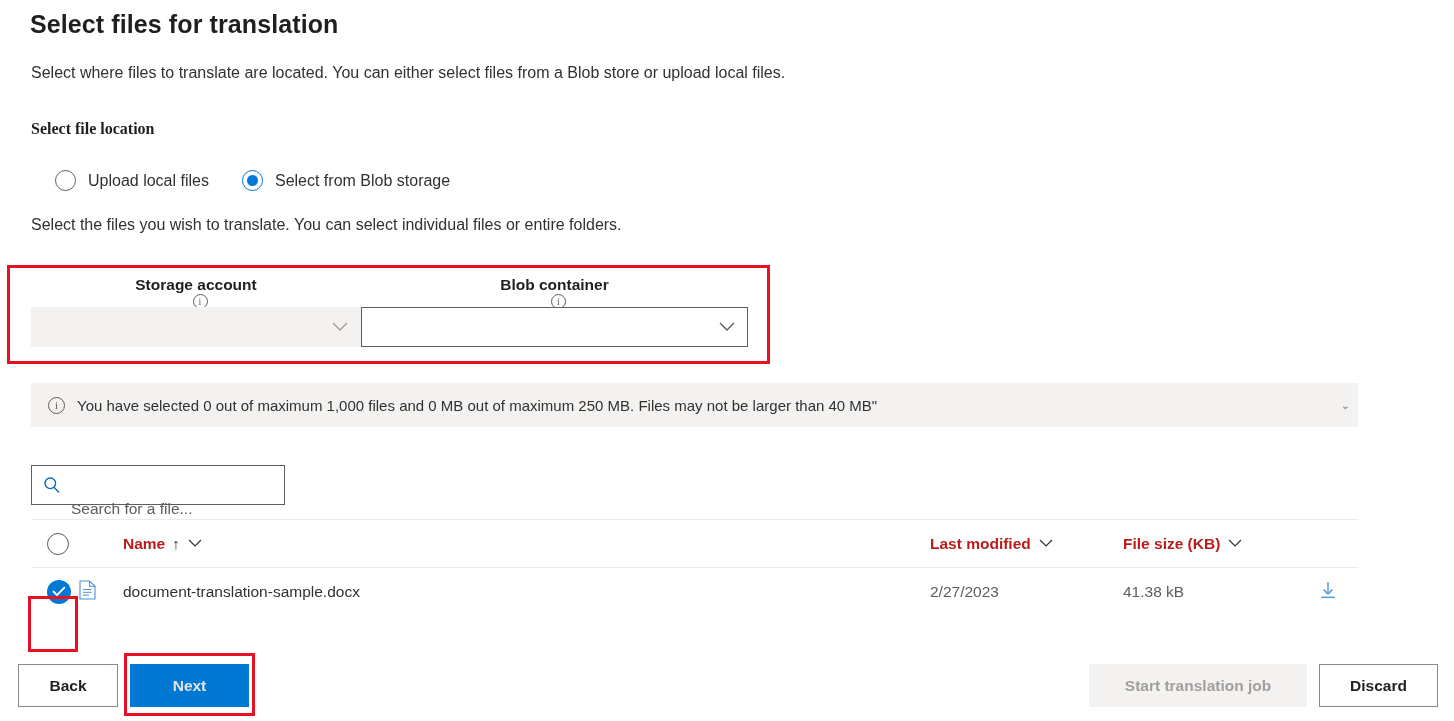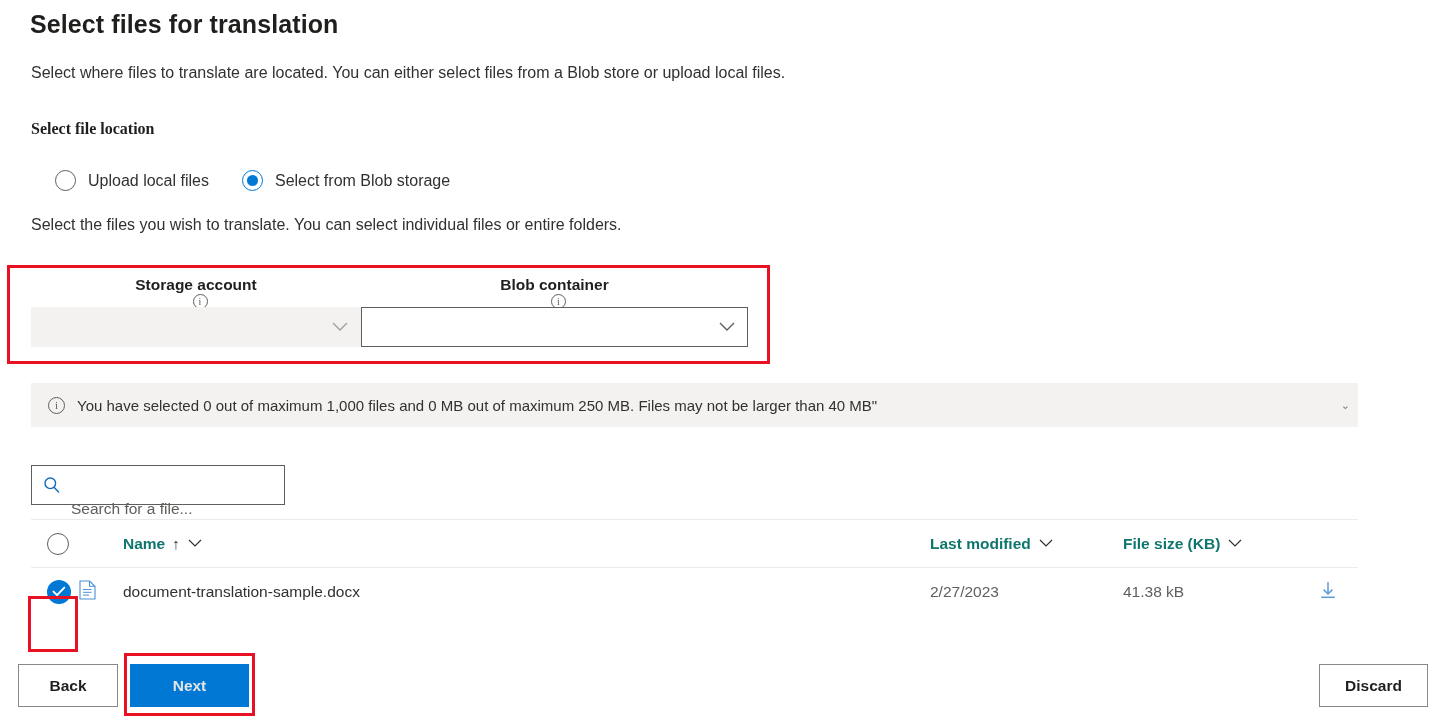--- a/index.html
+++ b/index.html
@@ -130,21 +130,21 @@
   .trow { display: flex; align-items: center; position: relative; }
   .thead { height: 47px; }
   .tbody-row { height: 47px; }
   .col-check { width: 48px; display: flex; align-items: center; justify-content: flex-start; padding-left: 16px; flex: none; }
   .col-icon  { width: 44px; display: flex; align-items: center; justify-content: flex-start; flex: none; }
   .col-name  { flex: 1 1 auto; display: flex; align-items: center; }
   .col-mod   { width: 193px; display: flex; align-items: center; flex: none; }
   .col-size  { width: 175px; display: flex; align-items: center; flex: none; }
   .col-dl    { width: 60px; display: flex; align-items: center; justify-content: center; flex: none; }
 
-  .col-hdr-text { font-size: 15.5px; font-weight: 700; color: #0f766e; white-space: nowrap; }
+  .col-hdr-text { font-size: 15.5px; font-weight: 700; color: #b91c1c; white-space: nowrap; }
   .sort-arrow { font-size: 15px; color: #323130; margin-left: 7px; }
   .hdr-chev { margin-left: 8px; display: inline-flex; }
 
   .check-ring {
     width: 22px; height: 22px; border-radius: 50%;
     border: 1.5px solid #605e5c; background: #fff; flex: none;
   }
   .check-on {
     width: 24px; height: 24px; border-radius: 50%;
     background: #0078d4; flex: none;
@@ -158,21 +158,21 @@
     height: 43px; display: inline-flex; align-items: center; justify-content: center;
     font-family: "Liberation Sans", sans-serif; font-size: 15.5px; font-weight: 700;
     border: 1px solid #8a8886; background: #ffffff; color: #201f1e;
     cursor: pointer; padding: 14px 16px;
   }
   .btn.primary { background: #0078d4; border-color: #0078d4; color: #e5e5e5; }
   .btn.disabled { background: #f3f2f1; border-color: transparent; color: #a19f9d; cursor: default; }
   #btn-back { position: absolute; left: 18px; top: 664px; width: 100px; }
   #btn-next { position: absolute; left: 130px; top: 664px; width: 119px; }
   #btn-start { position: absolute; left: 1089px; top: 664px; width: 218px; }
-  #btn-discard { position: absolute; left: 1319px; top: 664px; width: 109px; }
+  #btn-discard { position: absolute; left: 1319px; top: 664px; width: 119px; }
 </style>
 </head>
 <body>
 
 <div id="page">
 
   <div class="page-title">Select files for translation</div>
   <div class="intro-text">Select where files to translate are located. You can either select files from a Blob store or upload local files.</div>
   <div class="section-label">Select file location</div>
 
@@ -315,17 +315,18 @@
           </svg>
         </span>
       </div>
     </div>
   </div>
 
   <div class="redbox" style="left:28px; top:596px; width:50px; height:56px;"></div>
 
   <button id="btn-back" class="btn">Back</button>
   <button id="btn-next" class="btn primary">Next</button>
+  <button id="btn-start" class="btn disabled">Start translation job</button>
   <button id="btn-discard" class="btn">Discard</button>
 
   <div class="redbox" style="left:124px; top:653px; width:131px; height:63px;"></div>
 
 </div>
 
 </body></html>

